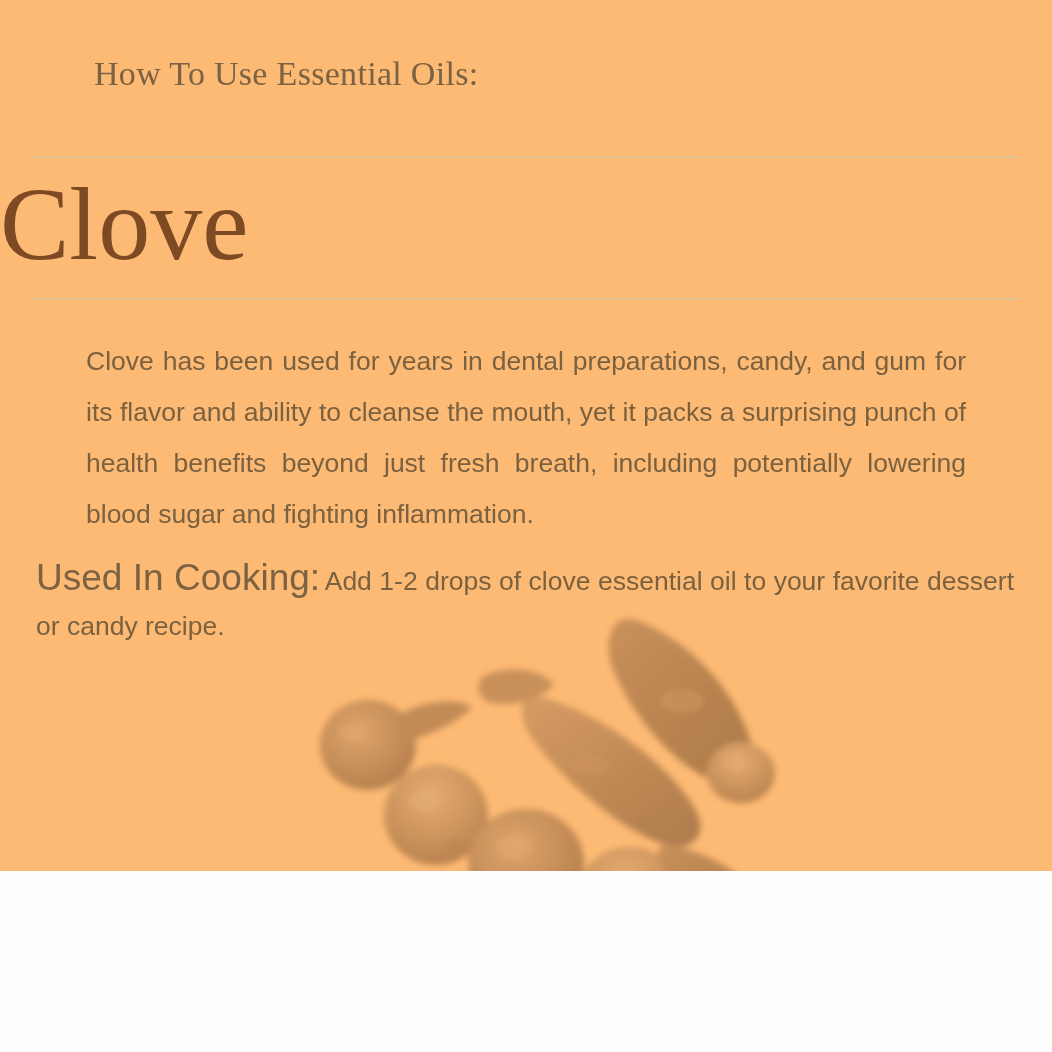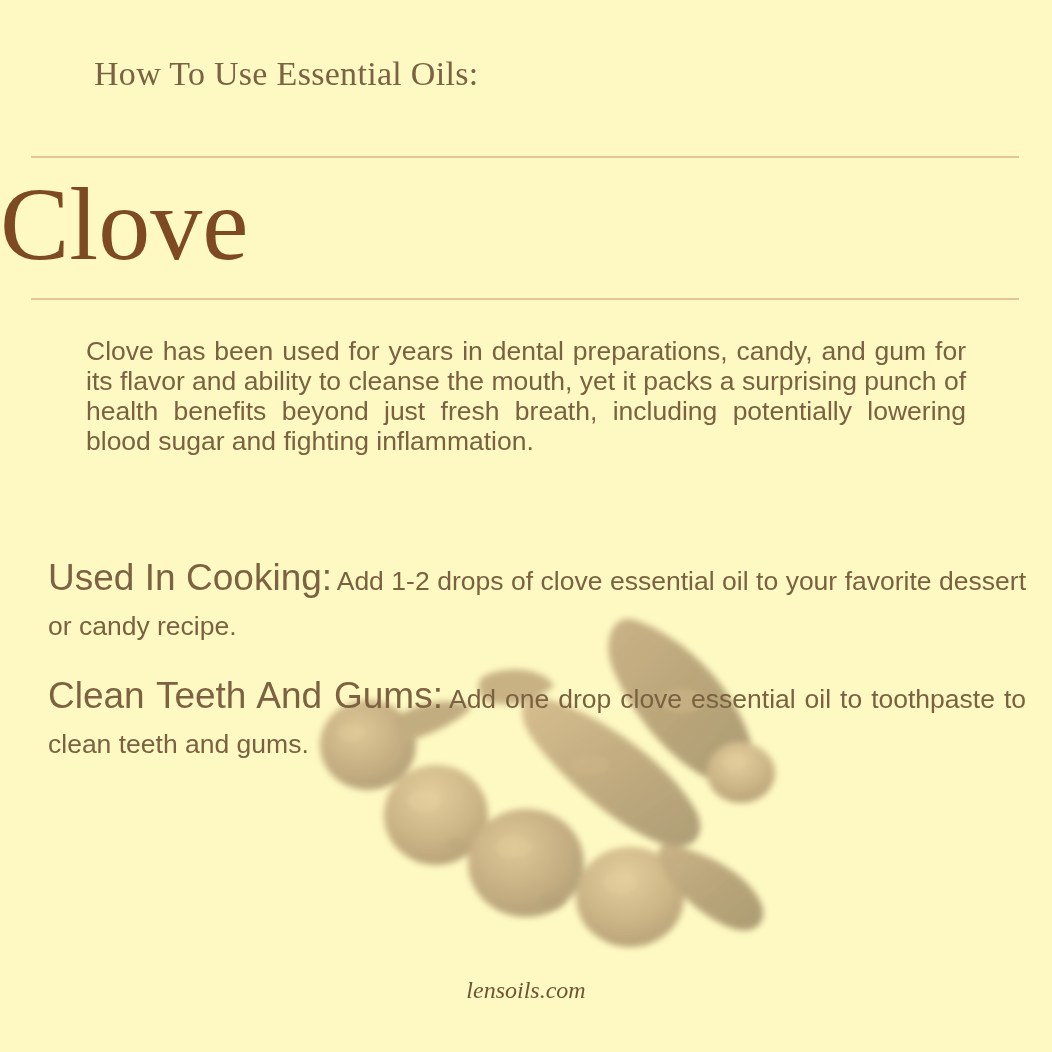--- a/index.html
+++ b/index.html
@@ -9,22 +9,22 @@
   body {
     width: 1052px;
     height: 1052px;
     background: #fefefe;
     font-family: "Liberation Sans", sans-serif;
     overflow: hidden;
   }
   .page {
     position: relative;
     width: 1052px;
-    height: 1052px;
-    background: #fef9c3;
+    height: 871px;
+    background: #fdba74;
     overflow: hidden;
   }
 
   
   .clove-photo {
     position: absolute;
     left: 290px;
     top: 605px;
     width: 530px;
     height: 365px;
@@ -70,34 +70,33 @@
   }
 
   
   .intro {
     position: absolute;
     left: 86px;
     top: 336px;
     width: 880px;
     font-family: "Liberation Sans", sans-serif;
     font-size: 26.5px;
-    line-height: 30px;
+    line-height: 51px;
     color: #7a6140;
     text-align: justify;
     z-index: 3;
   }
 
   
   .uses {
     position: absolute;
     left: 36px;
     top: 556px;
     width: 978px;
     z-index: 3;
-    margin-left: 12px;
   }
   .use-item {
     margin-bottom: 22px;
     text-align: justify;
     color: #7a6140;
     line-height: 44px;
   }
   .use-item:last-child { margin-bottom: 0; }
   .use-title {
     font-family: "Liberation Sans", sans-serif;
@@ -209,24 +208,20 @@
 
   <div class="intro">Clove has been used for years in dental preparations, candy, and gum for its flavor and ability to cleanse the mouth, yet it packs a surprising punch of health benefits beyond just fresh breath, including potentially lowering blood sugar and fighting inflammation.</div>
 
   <div class="uses">
 
     <div class="use-item">
       <span class="use-title">Used In Cooking:</span>
       <span class="use-desc">Add 1-2 drops of clove essential oil to your favorite dessert or candy recipe.</span>
     </div>
 
-    <div class="use-item">
-      <span class="use-title">Clean Teeth And Gums:</span>
-      <span class="use-desc">Add one drop clove essential oil to toothpaste to clean teeth and gums.</span>
-    </div>
 
 
 
   </div>
 
   <div class="footer">lensoils.com</div>
 
 </div>
 
 </body></html>

